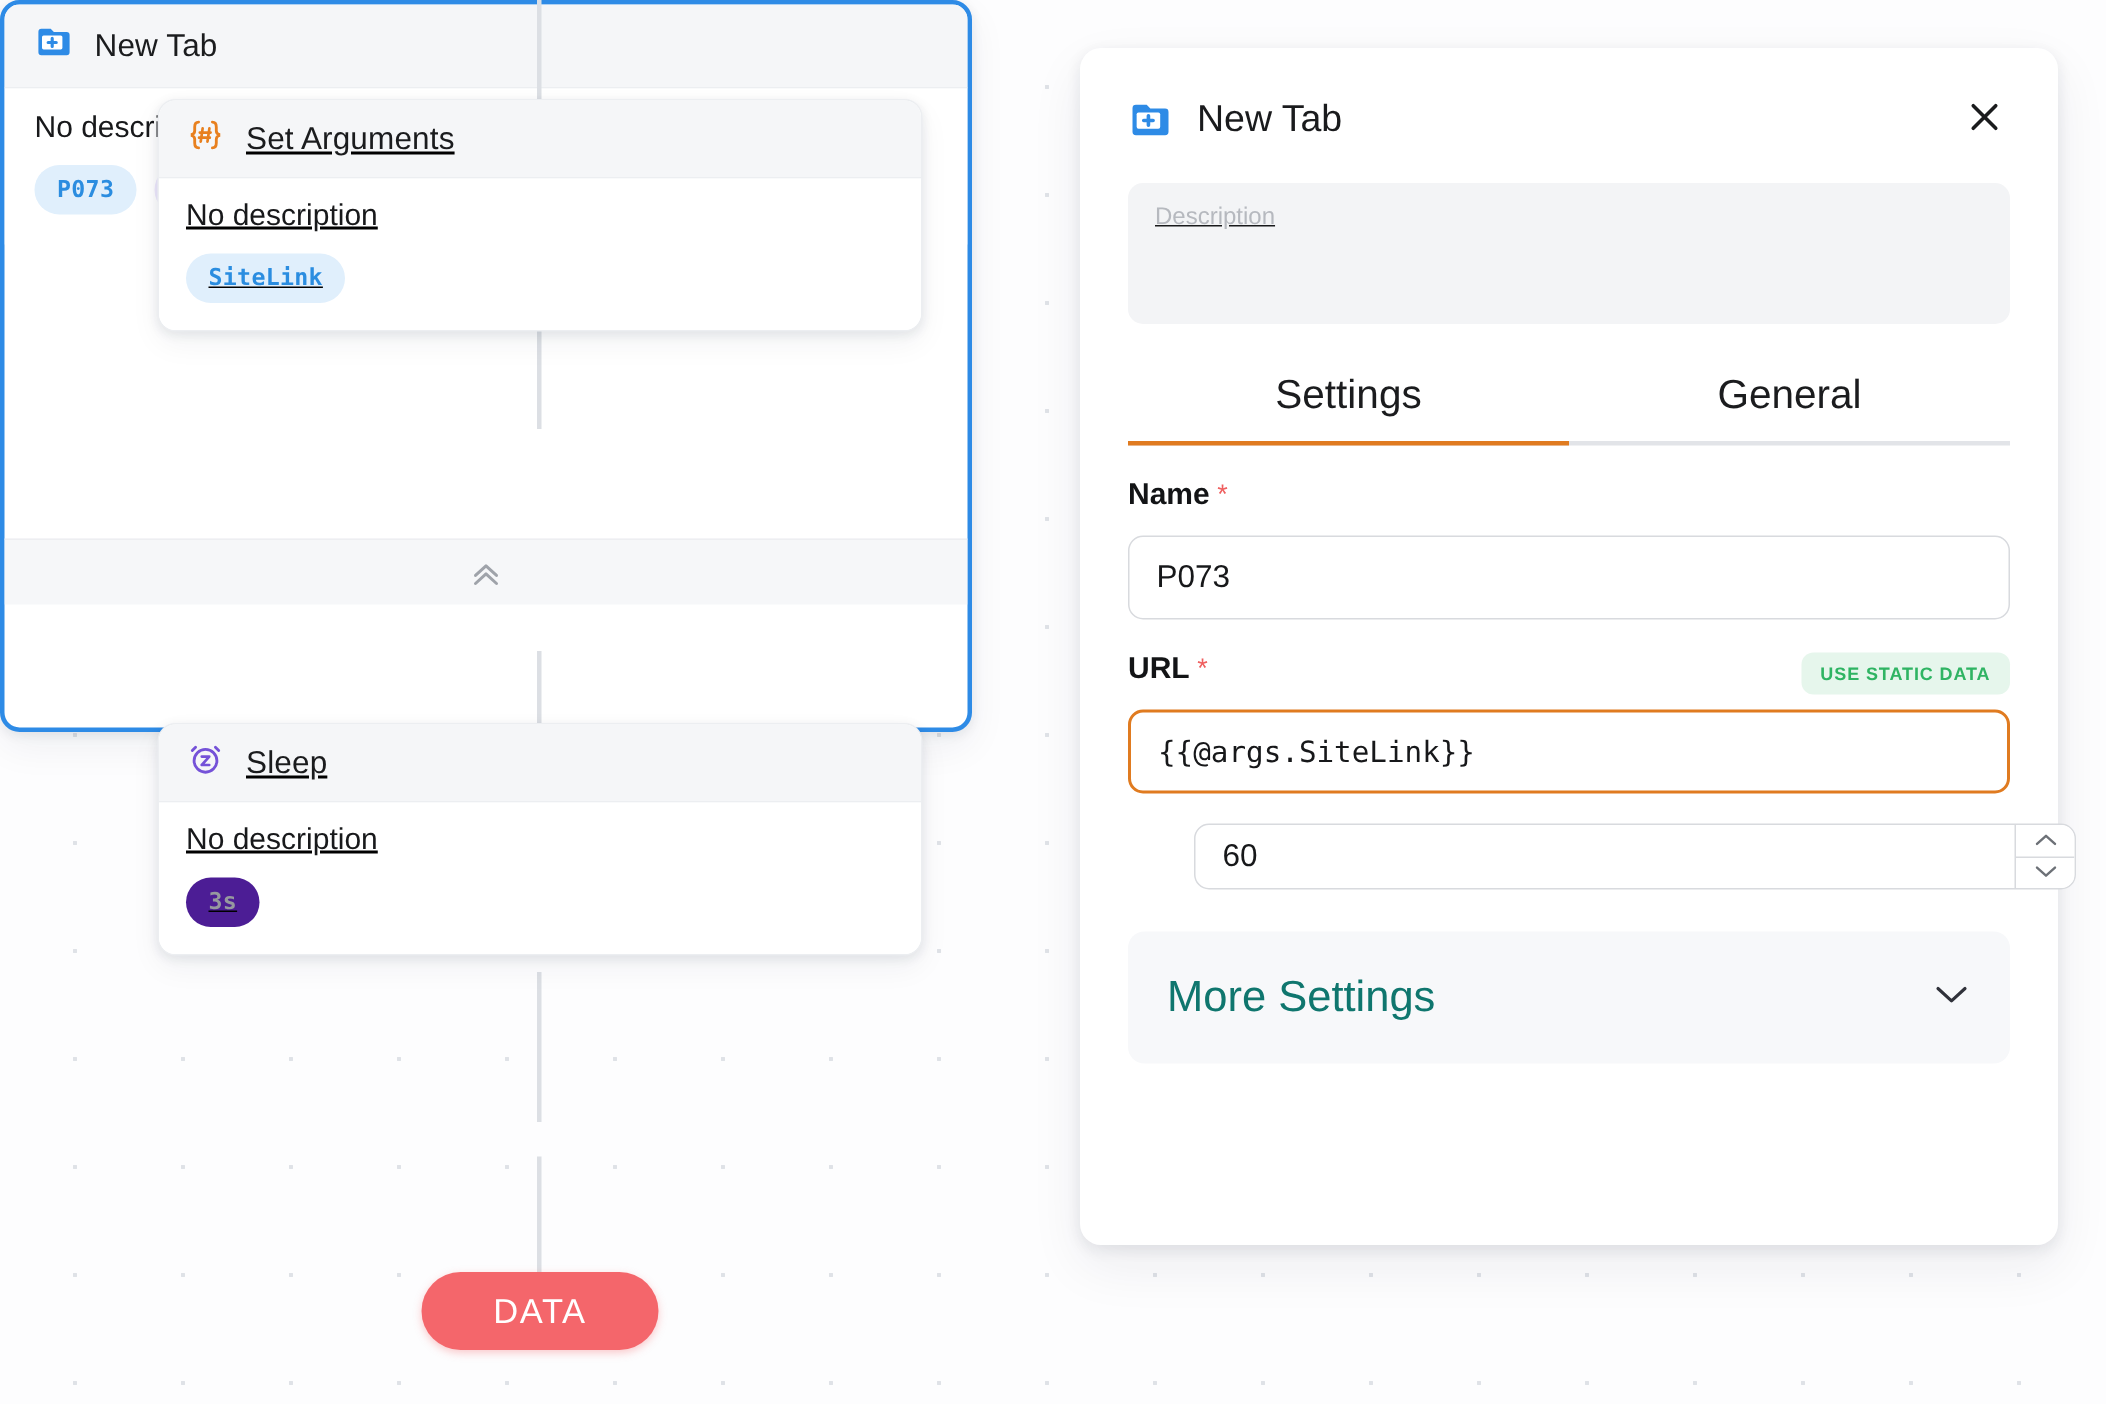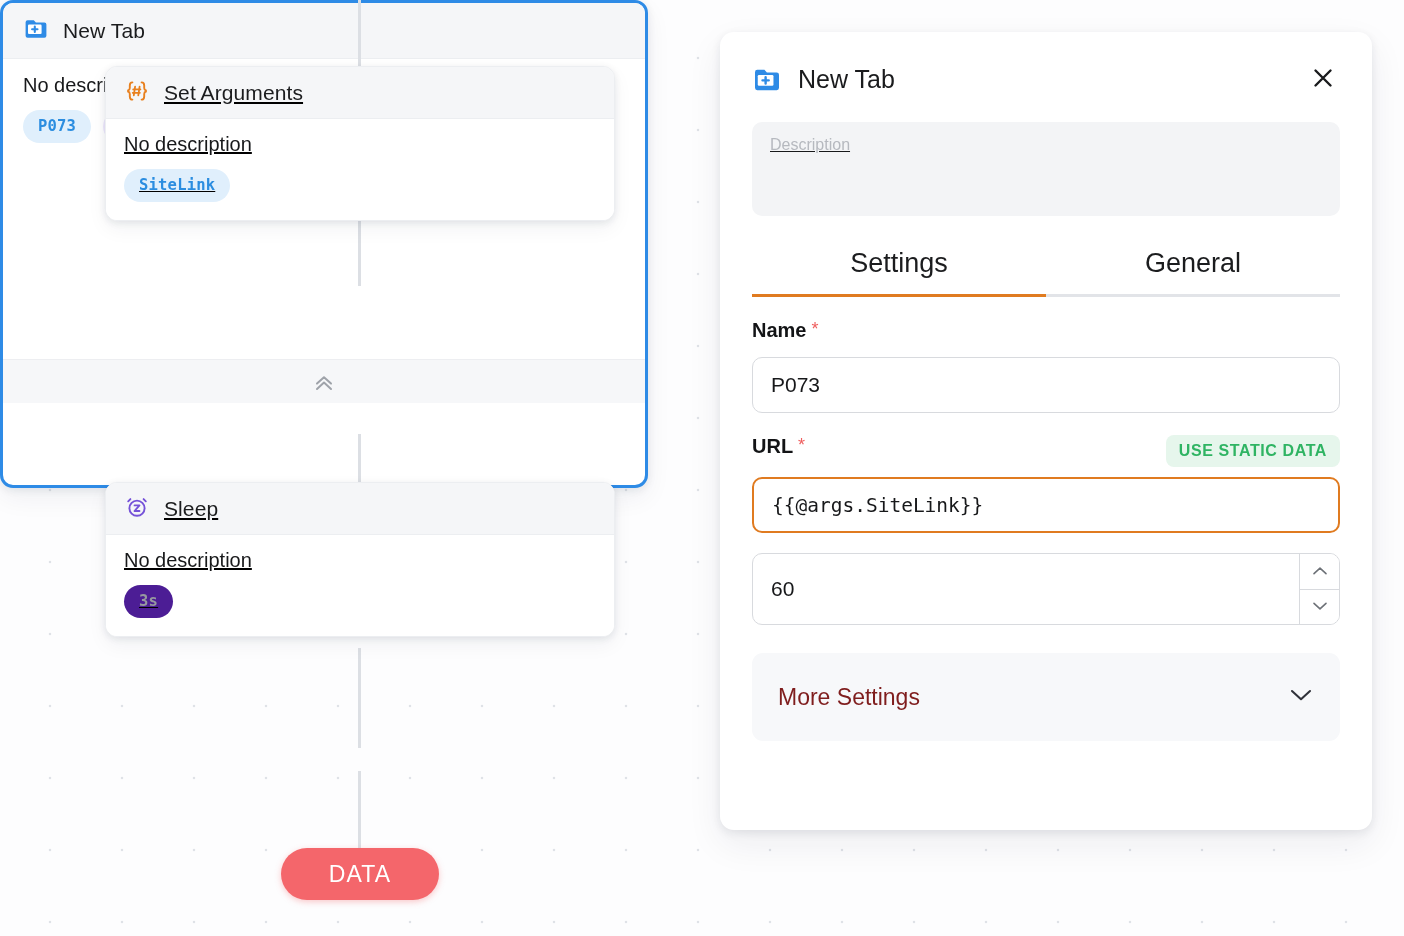--- a/index.html
+++ b/index.html
@@ -203,21 +203,21 @@
   .field-label {
     font-size: 20px;
     font-weight: bold;
     color: #131416;
   }
   .req { color: #ef5f5f; margin-left: 5px; font-size: 18px; }
   .badge-static {
     margin-left: auto;
     background: #e6f6ec;
     color: #2fb463;
-    font-size: 16px;
+    font-size: 12px;
     font-weight: bold;
     letter-spacing: .6px;
     padding: 7px 13px;
     border-radius: 8px;
   }
   .text-input {
     width: 100%;
     height: 56px;
     border: 1.5px solid #d8dade;
     border-radius: 10px;
@@ -233,26 +233,27 @@
   }
   .text-input.focused {
     border: 2px solid #e07b20;
   }
 
   
   .stepper-wrap {
     margin-top: 20px;
     position: relative;
     width: 100%;
-    height: 72px;
+    height: 44px;
     border: 1.5px solid #d8dade;
     border-radius: 10px;
     background: #fff;
     display: flex;
     overflow: hidden;
+    margin-left: 44px;
   }
   .stepper-input {
     flex: 1;
     border: none;
     outline: none;
     padding: 0 18px;
     font-size: 21px;
     color: #17181a;
     font-family: "Liberation Sans", sans-serif;
     background: transparent;
@@ -276,22 +277,22 @@
   #more-settings {
     margin-top: 28px;
     height: 88px;
     background: #f7f8fa;
     border-radius: 11px;
     display: flex; align-items: center;
     padding: 0 26px;
     cursor: pointer;
   }
   #more-settings-label {
-    font-size: 23px;
-    color: #7f1d1d;
+    font-size: 29px;
+    color: #0f766e;
   }
   #more-settings .chev { margin-left: auto; }
 </style>
 </head>
 <body>
 
 <div id="canvas">
 
   <div class="connector" style="top:0px;height:68px;"></div>
   <div class="connector" style="top:208px;height:78px;"></div>

